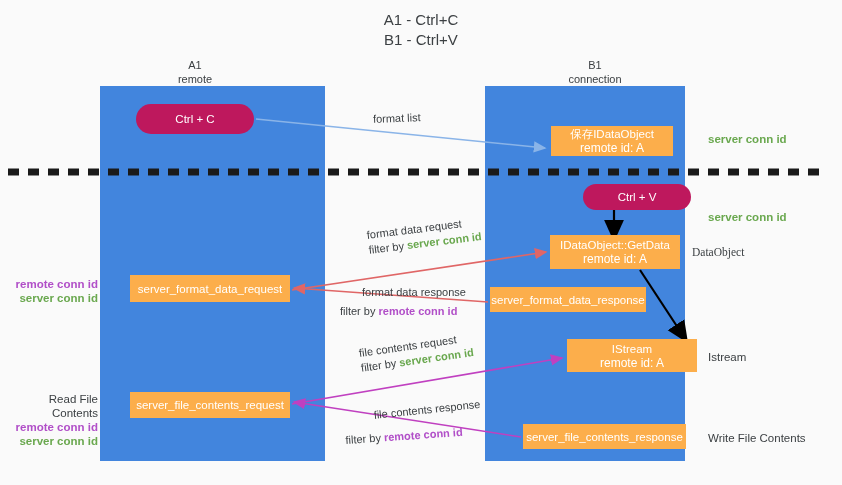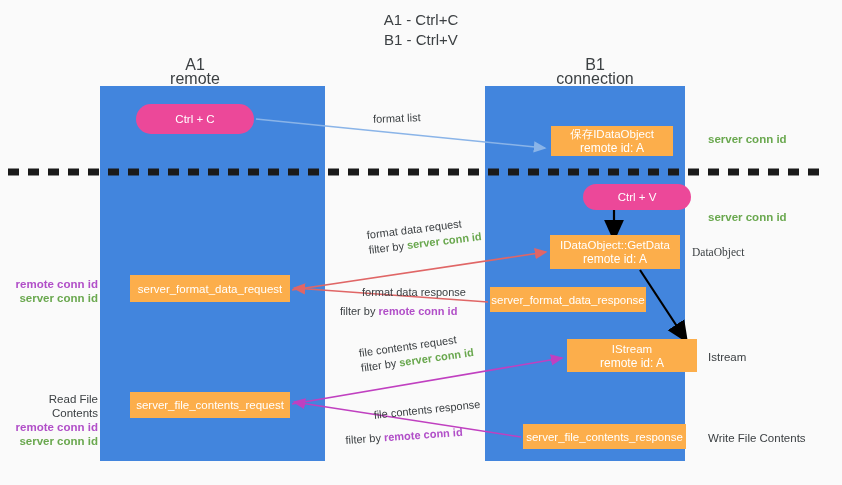--- a/index.html
+++ b/index.html
@@ -30,21 +30,21 @@
     text-align: center;
     font-size: 15px;
     color: #3c4043;
     line-height: 20px;
   }
   #title div { white-space: pre; }
 
   
   .col-header {
     text-align: center;
-    font-size: 16px;
+    font-size: 11px;
     color: #3c4043;
     line-height: 14px;
   }
   #hdr-a1 { left: 130px; top: 58px; width: 130px; }
   #hdr-b1 { left: 530px; top: 58px; width: 130px; }
 
   
   .lane {
     background: #4285dd;
   }
@@ -57,21 +57,21 @@
     display: flex;
     flex-direction: column;
     align-items: center;
     justify-content: center;
     color: #ffffff;
     font-size: 11.5px;
     line-height: 14px;
     text-align: center;
     padding: 2px 4px;
   }
-  .box.green { background: #ec4899; border-radius: 15px; }
+  .box.green { background: #be185d; border-radius: 15px; }
   .box.orange { background: #fcae4b; }
   .box .l2 { font-size: 12px; }
 
   
   #box-ctrlc   { left: 136px; top: 104px; width: 118px; height: 30px; }
   #box-savedo  { left: 551px; top: 126px; width: 122px; height: 30px; }
   #box-ctrlv   { left: 555px; top: 184px; width: 108px; height: 26px; margin-left: 28px; }
   #box-getdata { left: 550px; top: 235px; width: 130px; height: 34px; }
   #box-sfdreq  { left: 130px; top: 275px; width: 160px; height: 27px; }
   #box-sfdresp { left: 490px; top: 287px; width: 156px; height: 25px; }

